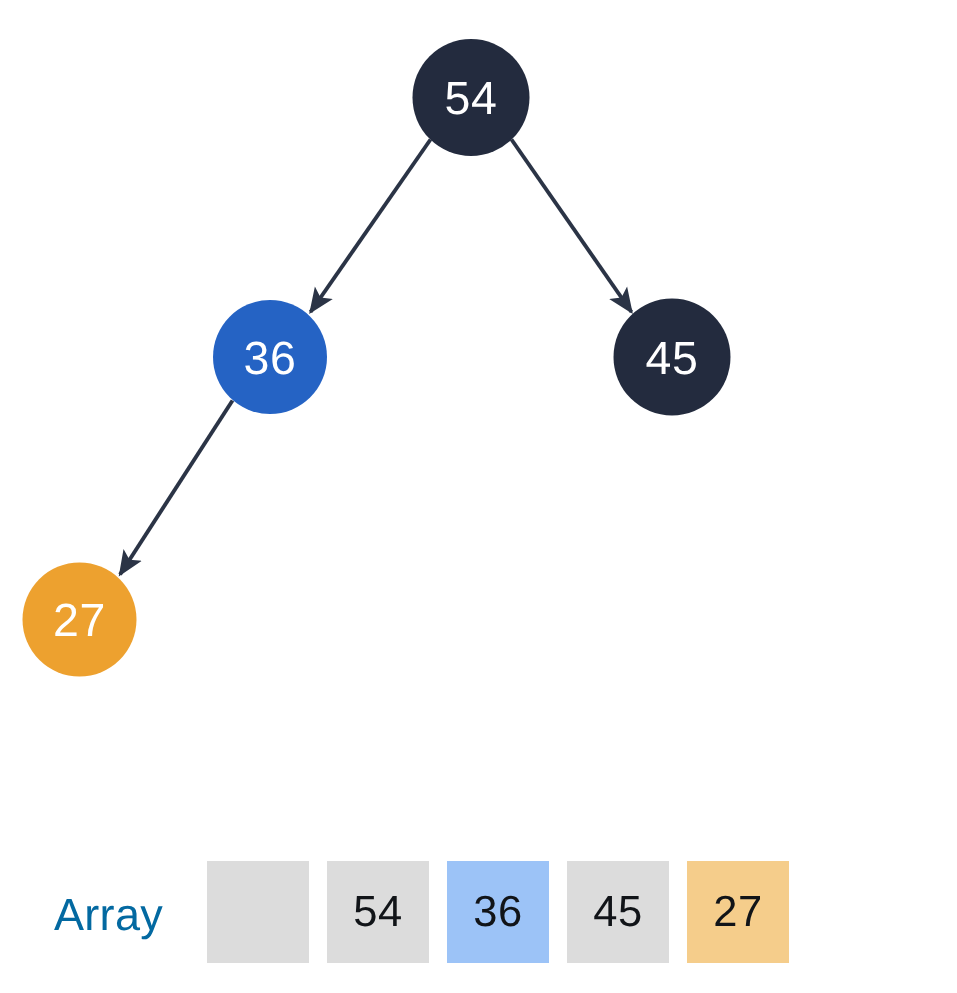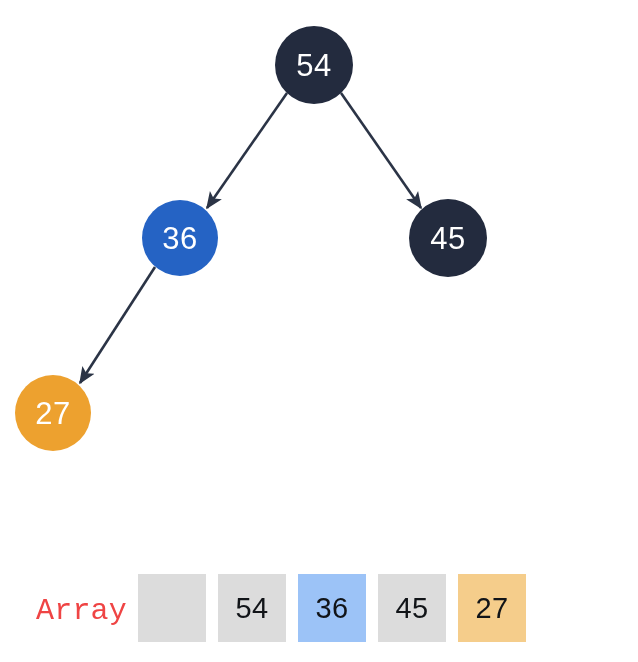--- a/index.html
+++ b/index.html
@@ -125,21 +125,21 @@
   </div>
 
   <div class="tree-node" id="tn3" style="left: 15px; top: 375px; width: 76px; height: 76px; background: rgb(237, 161, 47);">
     <span class="node-label" style="color: rgb(255, 255, 255);">27</span>
   </div>
 
 </div>
 
 <div id="array-row">
 
-  <div id="array-label" style="color: #ef4444; font-family: Liberation Mono, monospace;">Array</div>
+  <div id="array-label" style="color: #0369a1;">Array</div>
 
   <div id="array-cells">
     <div class="array-cell" id="ac0" style="background: rgb(220, 220, 220);">
       <span style="color: rgb(17, 20, 24);"></span>
     </div>
     <div class="array-cell" id="ac1" style="background: rgb(220, 220, 220);">
       <span style="color: rgb(17, 20, 24);">54</span>
     </div>
     <div class="array-cell" id="ac2" style="background: rgb(156, 195, 247);">
       <span style="color: rgb(17, 20, 24);">36</span>

